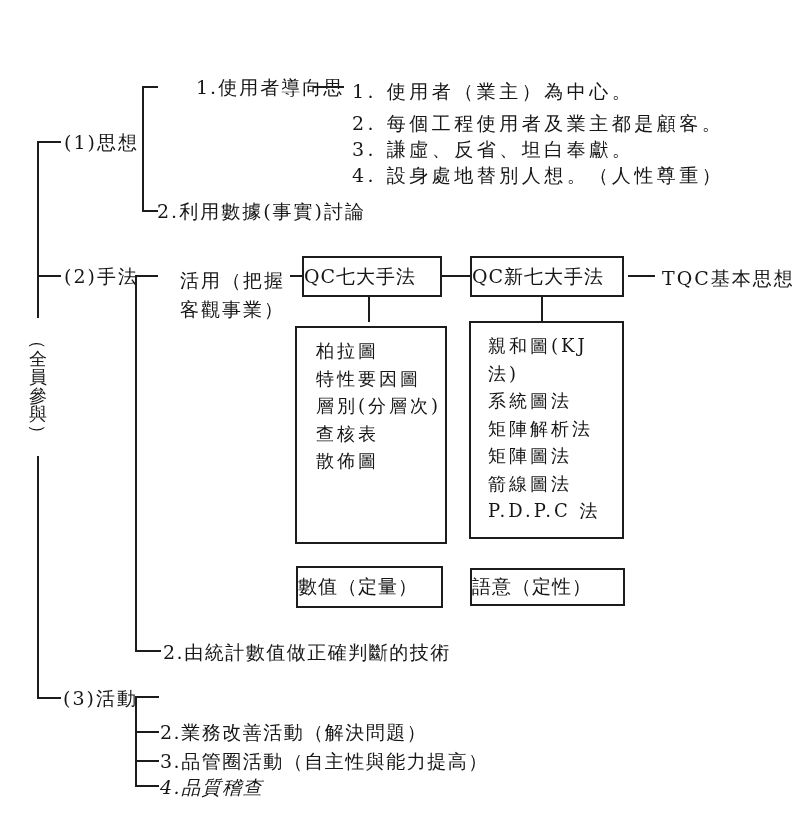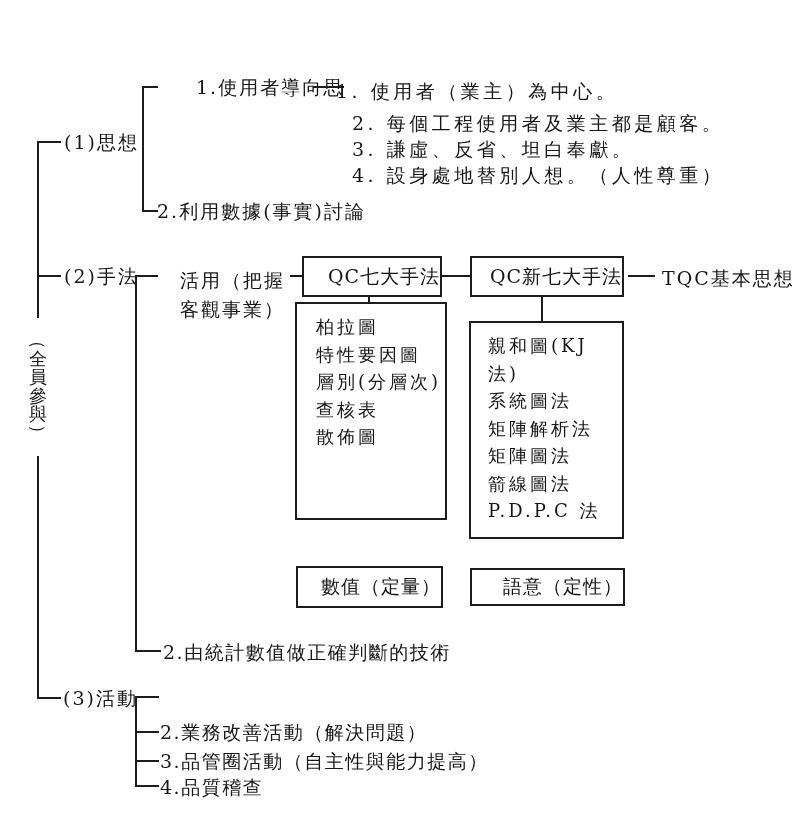--- a/index.html
+++ b/index.html
@@ -6,21 +6,21 @@
   .canvas {
     position:relative; width:800px; height:821px; background:#ffffff;
     font-family:"DejaVu Serif","Liberation Serif",serif;
     color:#161616; overflow:hidden;
   }
   .hl, .vl { position:absolute; background:#1c1c1c; }
   .hl { height:2px; }
   .vl { width:2px; }
   .txt { position:absolute; white-space:nowrap; font-size:19px; letter-spacing:2px; line-height:22px; }
   .box { position:absolute; border:2px solid #1c1c1c; box-sizing:border-box; background:#fff; }
-  .hdr { display:flex; align-items:center; justify-content:flex-end; font-size:19px; letter-spacing:1px; }
+  .hdr { display:flex; align-items:center; justify-content:flex-start; font-size:19px; letter-spacing:1px; }
   .list { font-size:18px; letter-spacing:3px; line-height:27.5px; padding:9px 0 0 19px; }
   .list2 { padding-left:17px; }
   .mline { line-height:29px; }
   .mline .cont { display:block; padding-left:22px; }
   .wide { letter-spacing:3.5px; }
   .vtext {
     position:absolute; display:flex; flex-direction:column; align-items:center;
     font-size:18px; line-height:18.5px; letter-spacing:0;
   }
   .vpar { transform:rotate(90deg); display:inline-block; }
@@ -50,21 +50,21 @@
   <div class="txt" style="left:64px; top:265px;">(2)手法</div>
   <div class="txt" style="left:63px; top:687px;">(3)活動</div>
 
   <div class="vl" style="left:142px; top:86px; height:126px;"></div>
   <div class="hl" style="left:142px; top:86px; width:16px;"></div>
   <div class="hl" style="left:142px; top:210px; width:16px;"></div>
 
   <div class="txt" style="left:158px; top:76px;margin-left:38px;">1.使用者導向思</div>
   <div class="hl" style="left:313px; top:86px; width:31px;"></div>
 
-  <div class="txt wide" style="left:336px; top:80px;">1. 使用者（業主）為中心。</div>
+  <div class="txt wide" style="left:352px; top:80px;">1. 使用者（業主）為中心。</div>
   <div class="txt wide" style="left:352px; top:112px;">2. 每個工程使用者及業主都是顧客。</div>
   <div class="txt wide" style="left:352px; top:138px;">3. 謙虛、反省、坦白奉獻。</div>
   <div class="txt wide" style="left:352px; top:164px;">4. 設身處地替別人想。（人性尊重）</div>
 
   <div class="txt" style="left:157px; top:200px;">2.利用數據(事實)討論</div>
 
   <div class="vl" style="left:135px; top:275px; height:377px;"></div>
   <div class="hl" style="left:135px; top:275px; width:23px;"></div>
   <div class="hl" style="left:135px; top:650px; width:26px;"></div>
 
@@ -84,21 +84,21 @@
   <div class="box hdr" style="left:470px; top:256px; width:154px; height:41px;">
     <span>QC新七大手法</span>
   </div>
 
   <div class="hl" style="left:628px; top:275px; width:27px;"></div>
   <div class="txt" style="left:662px; top:267px;">TQC基本思想</div>
 
   <div class="vl" style="left:368px; top:295px; height:27px;"></div>
   <div class="vl" style="left:541px; top:295px; height:27px;"></div>
 
-  <div class="box list" style="left:295px; top:302px; width:152px; height:218px;">
+  <div class="box list" style="left:295px; top:326px; width:152px; height:218px;">
     <div>柏拉圖</div>
     <div>特性要因圖</div>
     <div>層別(分層次)</div>
     <div>查核表</div>
     <div>散佈圖</div>
     <div></div>
   </div>
 
   <div class="box list list2" style="left:469px; top:321px; width:155px; height:218px;">
     <div>親和圖(KJ 法)</div>
@@ -119,15 +119,15 @@
   <div class="txt" style="left:163px; top:641px; letter-spacing:1.5px;">2.由統計數值做正確判斷的技術</div>
 
   <div class="vl" style="left:135px; top:696px; height:91px;"></div>
   <div class="hl" style="left:135px; top:696px; width:24px;"></div>
   <div class="hl" style="left:135px; top:731px; width:24px;"></div>
   <div class="hl" style="left:135px; top:760px; width:24px;"></div>
   <div class="hl" style="left:135px; top:785px; width:24px;"></div>
 
   <div class="txt" style="left:160px; top:721px; letter-spacing:1.5px;">2.業務改善活動（解決問題）</div>
   <div class="txt" style="left:160px; top:750px; letter-spacing:1.5px;">3.品管圈活動（自主性與能力提高）</div>
-  <div class="txt" style="left:160px; top:776px; letter-spacing:1.5px;">4.品質稽查</div>
+  <div class="txt" style="left:160px; top:776px; letter-spacing:1.5px;font-style:italic;">4.品質稽查</div>
 
 </div>
 
 </body></html>

